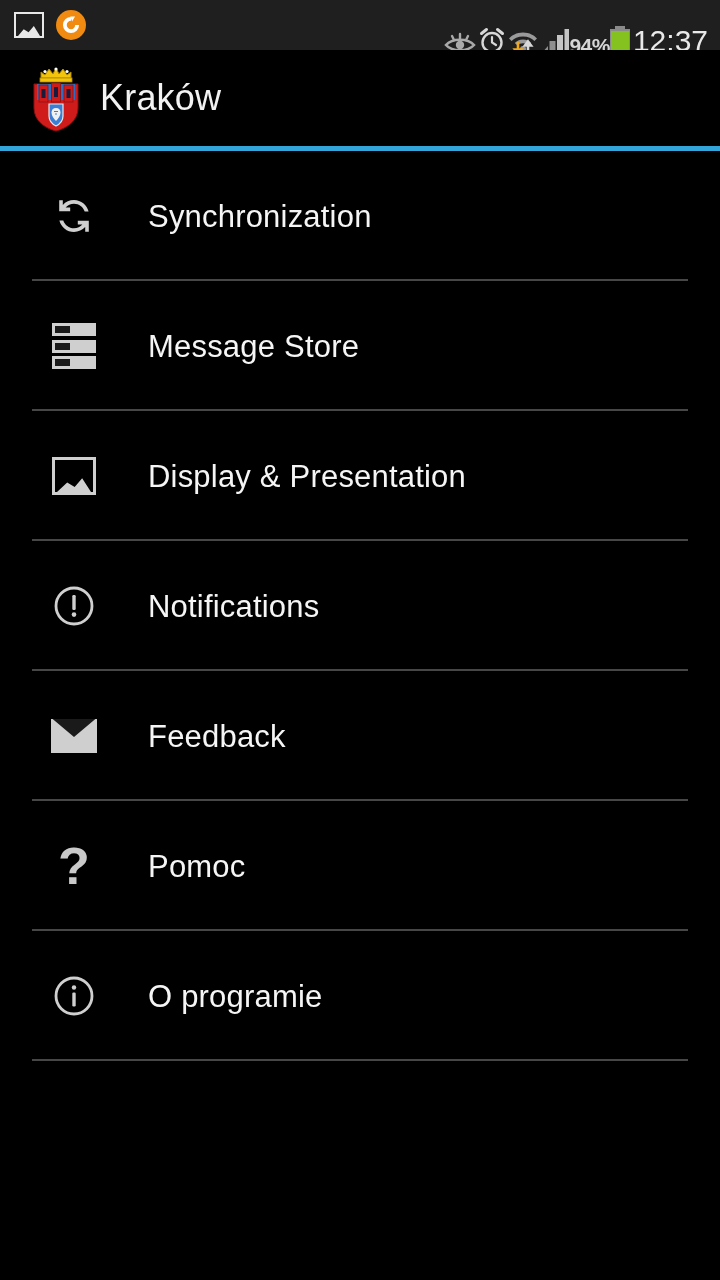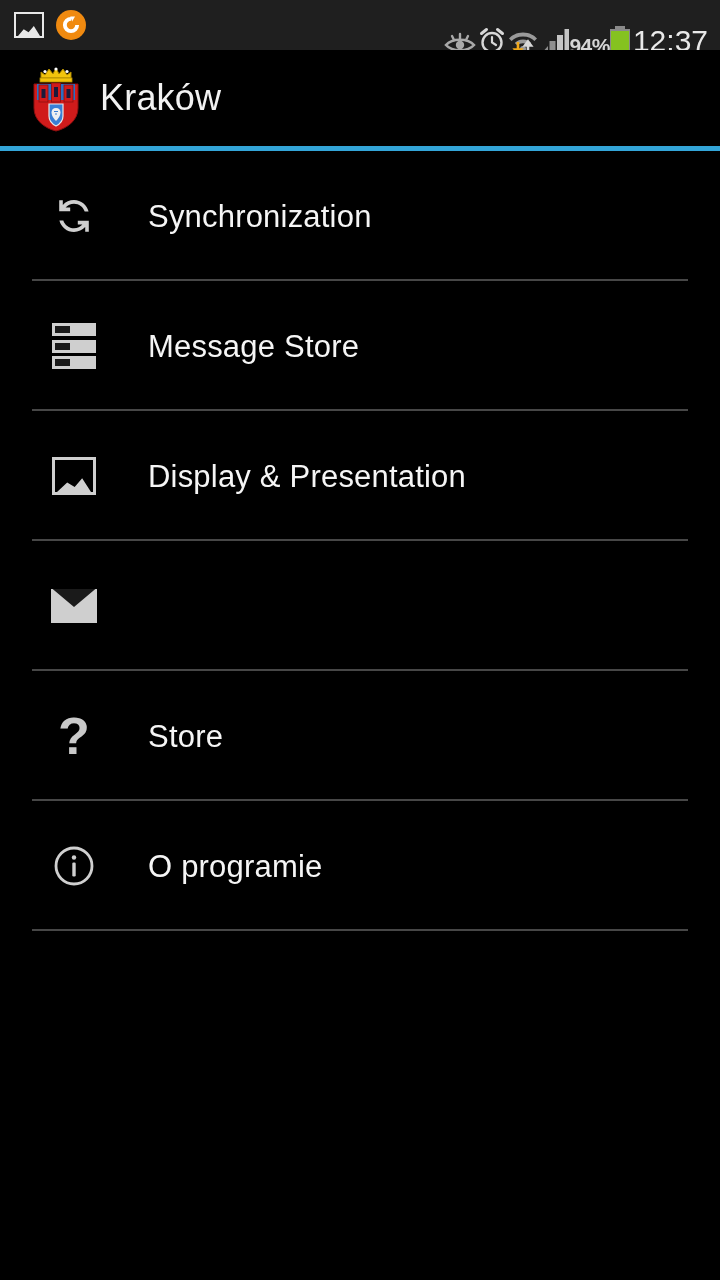--- a/index.html
+++ b/index.html
@@ -261,33 +261,45 @@
   </div>
 
   <div class="row">
     <span class="row-icon">
       <span class="ic-image"></span>
     </span>
     <span class="row-label">Display &amp; Presentation</span>
     <span class="divider"></span>
   </div>
 
+  <div class="row">
+    <span class="row-icon">
+      <svg class="glyph" width="48" height="48" viewBox="0 0 48 48">
+        <circle cx="24" cy="24" r="18" fill="none" stroke="#cfcfcf" stroke-width="2.8"></circle>
+        <rect x="22.3" y="13" width="3.4" height="15" rx="1.2" fill="#cfcfcf"></rect>
+        <circle cx="24" cy="32.6" r="2.3" fill="#cfcfcf"></circle>
+      </svg>
+    </span>
+    <span class="row-label">Notifications</span>
+    <span class="divider"></span>
+  </div>
 
   <div class="row">
     <span class="row-icon">
       <span class="ic-envelope"></span>
     </span>
+    <span class="row-label">Feedback</span>
     <span class="divider"></span>
   </div>
 
   <div class="row">
     <span class="row-icon">
       <span class="ic-question">?</span>
     </span>
-    <span class="row-label">Store</span>
+    <span class="row-label">Pomoc</span>
     <span class="divider"></span>
   </div>
 
   <div class="row">
     <span class="row-icon">
       <svg class="glyph" width="48" height="48" viewBox="0 0 48 48">
         <circle cx="24" cy="24" r="18" fill="none" stroke="#cfcfcf" stroke-width="2.8"></circle>
         <circle cx="24" cy="15.5" r="2.2" fill="#cfcfcf"></circle>
         <rect x="22.3" y="20.5" width="3.4" height="14" rx="1.2" fill="#cfcfcf"></rect>
       </svg>

